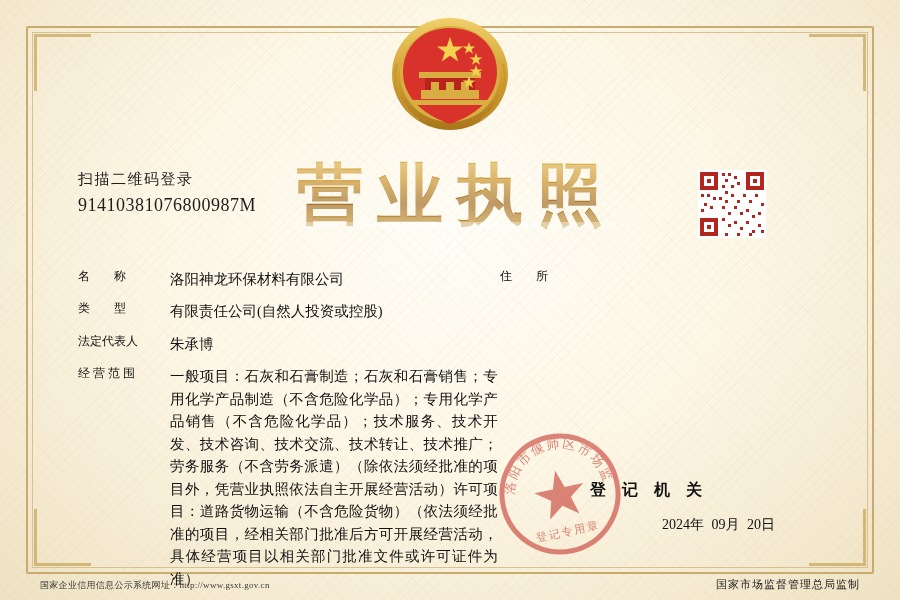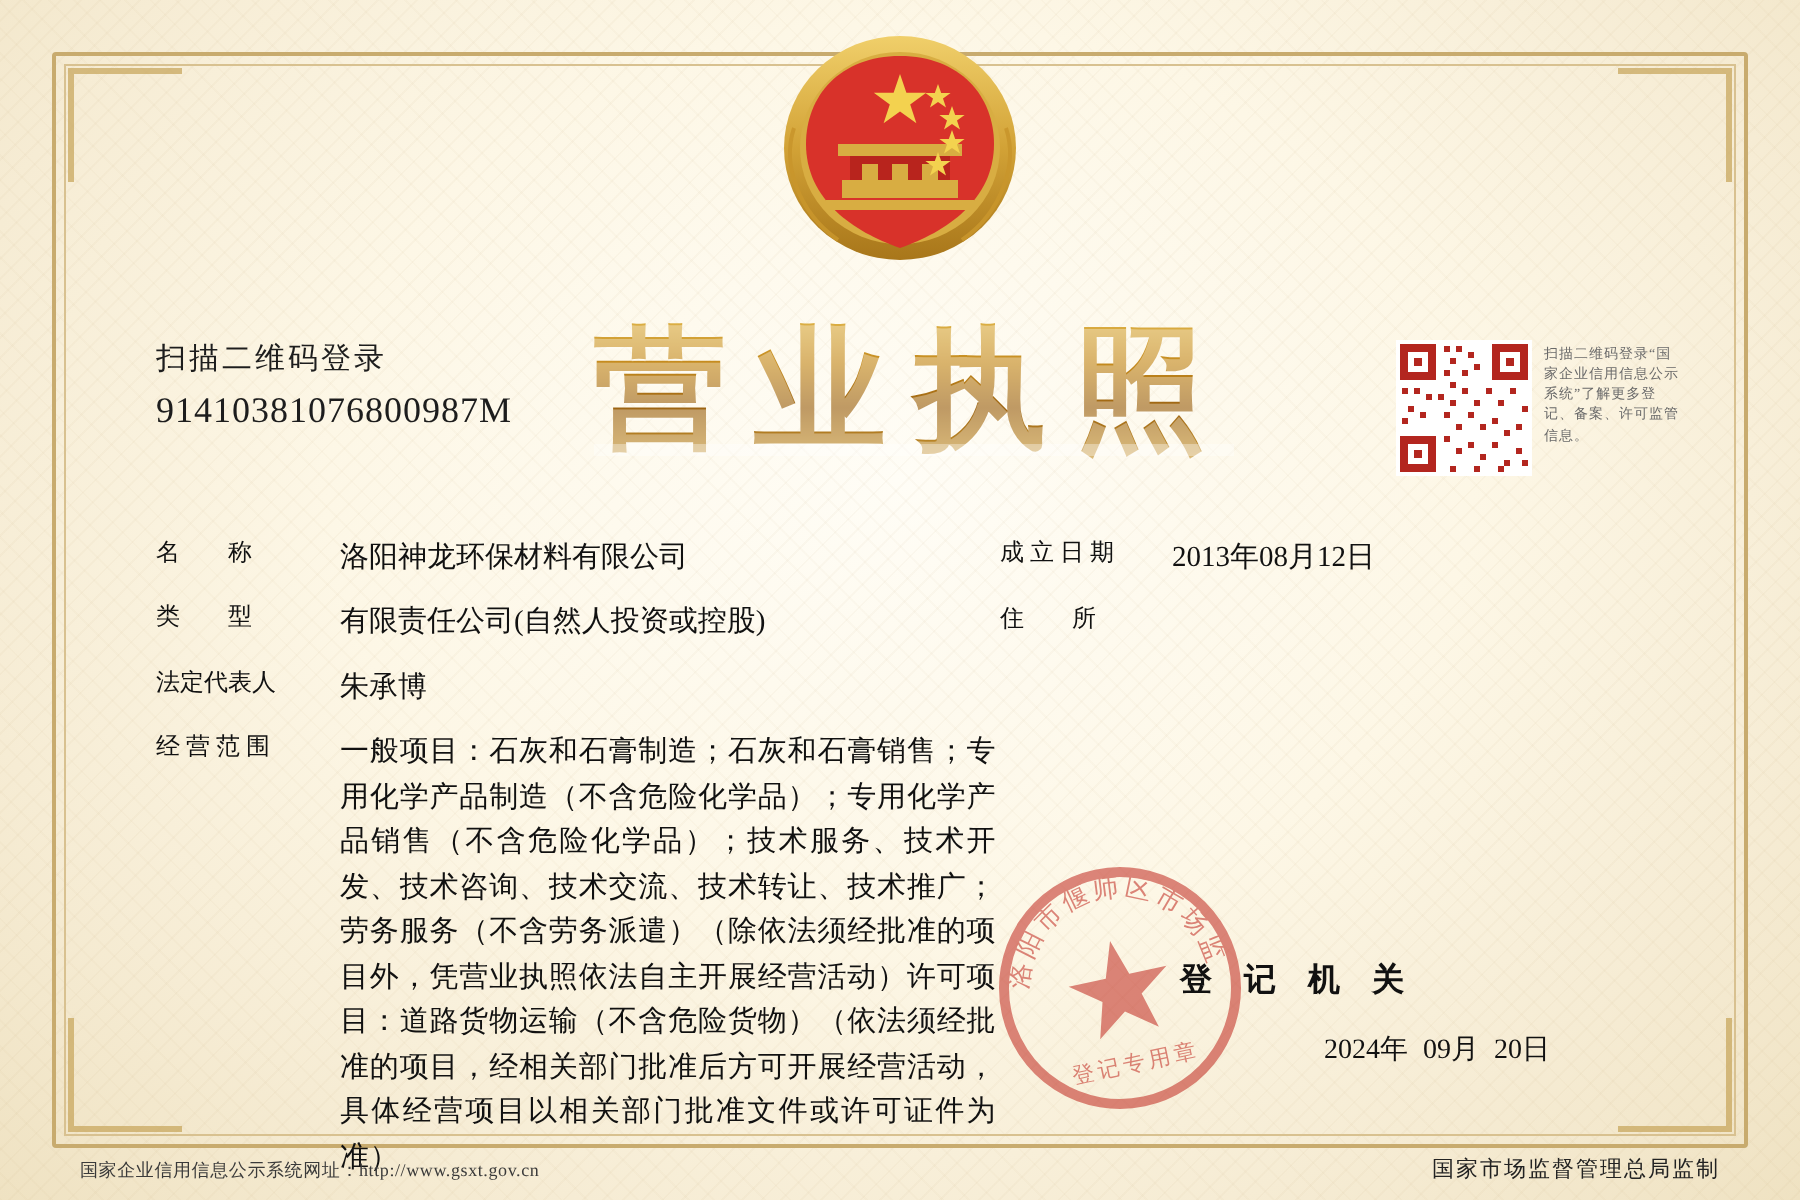--- a/index.html
+++ b/index.html
@@ -329,21 +329,20 @@
           <rect x="48" y="51" width="3" height="3"></rect>
         <rect x="54" y="60" width="3" height="3"></rect>
           <rect x="60" y="54" width="3" height="3"></rect>
         <rect x="27" y="63" width="3" height="3"></rect>
           <rect x="39" y="63" width="3" height="3"></rect>
         <rect x="51" y="63" width="3" height="3"></rect>
           <rect x="63" y="60" width="3" height="3"></rect>
       </g>
     </svg>
   </div>
-  <div class="qr-note">扫描二维码登录“国家企业信用信息公示系统”了解更多登记、备案、许可监管信息。</div>
 
   <div class="fields-left">
     <div class="row">
       <div class="f-label">名　　称</div>
       <div class="f-value">洛阳神龙环保材料有限公司</div>
     </div>
     <div class="row">
       <div class="f-label">类　　型</div>
       <div class="f-value">有限责任公司(自然人投资或控股)</div>
     </div>
@@ -351,24 +350,20 @@
       <div class="f-label">法定代表人</div>
       <div class="f-value">朱承博</div>
     </div>
     <div class="row">
       <div class="f-label">经 营 范 围</div>
       <div class="f-value scope">一般项目：石灰和石膏制造；石灰和石膏销售；专用化学产品制造（不含危险化学品）；专用化学产品销售（不含危险化学品）；技术服务、技术开发、技术咨询、技术交流、技术转让、技术推广；劳务服务（不含劳务派遣）（除依法须经批准的项目外，凭营业执照依法自主开展经营活动）许可项目：道路货物运输（不含危险货物）（依法须经批准的项目，经相关部门批准后方可开展经营活动，具体经营项目以相关部门批准文件或许可证件为准）</div>
     </div>
   </div>
 
   <div class="fields-right right">
-    <div class="row">
-      <div class="f-label">成 立 日 期</div>
-      <div class="f-value">2013年08月12日</div>
-    </div>
     <div class="row">
       <div class="f-label">住　　所</div>
     </div>
   </div>
 
   <div class="seal">
     <svg viewBox="0 0 128 128" width="128" height="128">
       <circle cx="64" cy="64" r="58" fill="none" stroke="#c0271e" stroke-width="5"></circle>
       <polygon fill="#c0271e" points="64,40 70,58 89,58 74,69 79,87 64,76 49,87 54,69 39,58 58,58"></polygon>
       <path id="sealArc" d="M 18 64 A 46 46 0 0 1 110 64" fill="none"></path>

